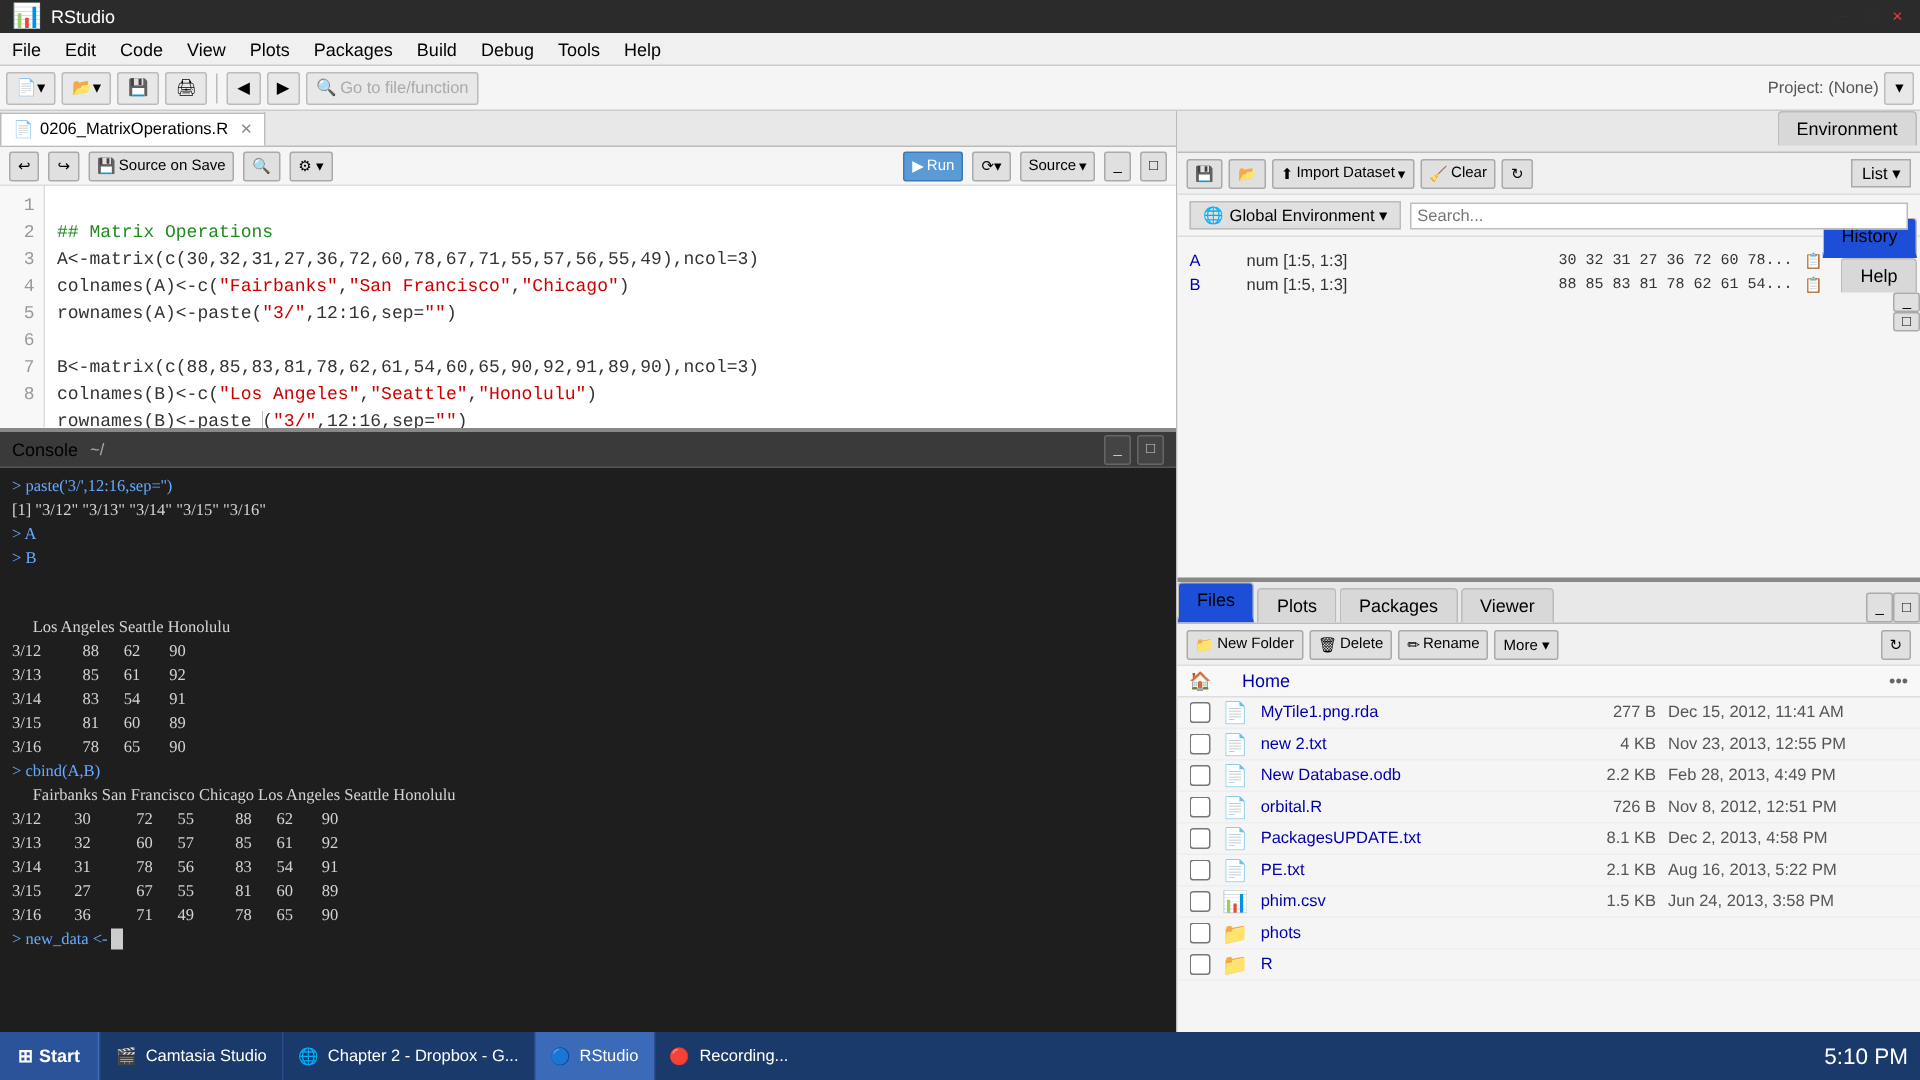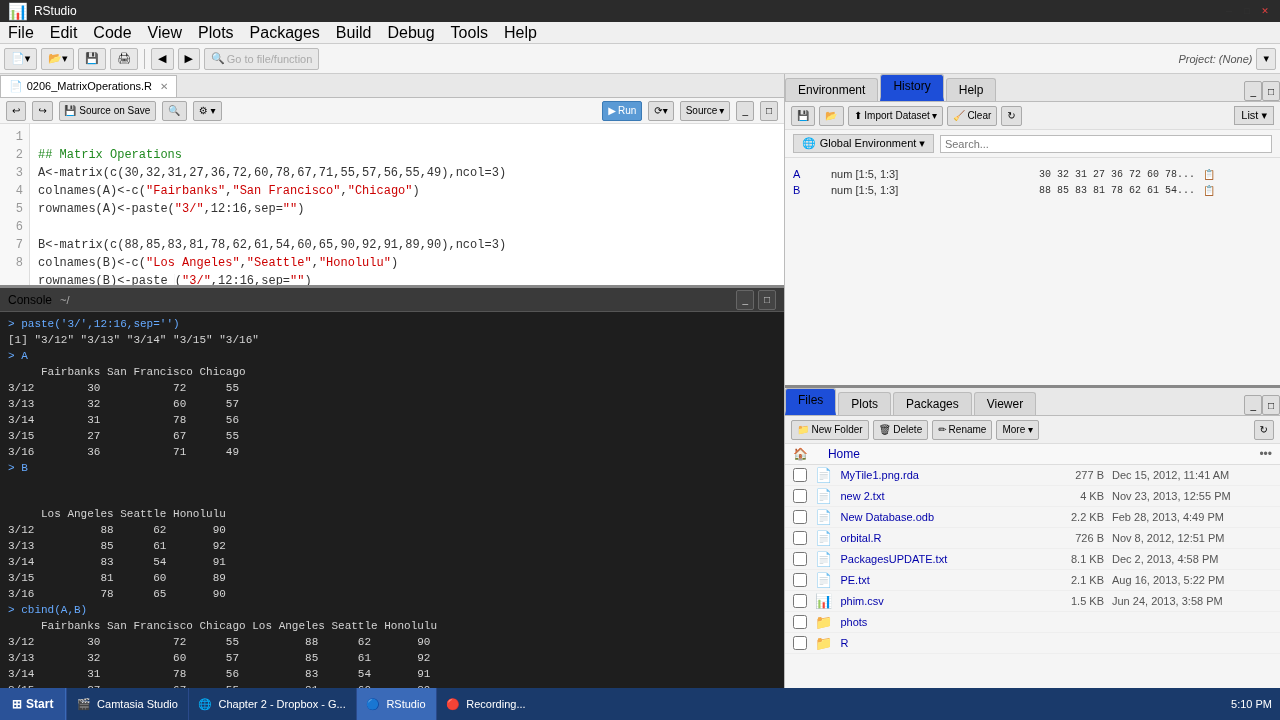--- a/index.html
+++ b/index.html
@@ -4,21 +4,21 @@
   <style>
     * { margin: 0; padding: 0; box-sizing: border-box; }
     body { font-family: 'Segoe UI', Tahoma, sans-serif; font-size: 12px; background: #f0f0f0; width: 1280px; height: 720px; overflow: hidden; }
 
     
     #titlebar { background: #2b2b2b; color: #fff; height: 22px; display: flex; align-items: center; padding: 0 8px; font-size: 12px; }
     #titlebar .win-btns { display: flex; gap: 4px; }
 
     
     #menubar { background: #f0f0f0; height: 22px; display: flex; align-items: center; border-bottom: 1px solid #ccc; }
-    #menubar .menu-item { padding: 2px 8px; cursor: pointer; font-size: 16px; color: #000; }
+    #menubar .menu-item { padding: 2px 8px; cursor: pointer; font-size: 12px; color: #000; }
 
     
     #toolbar { background: #f5f5f5; height: 30px; display: flex; align-items: center; padding: 0 4px; border-bottom: 1px solid #ccc; gap: 4px; }
     .tb-btn { height: 22px; padding: 0 6px; background: #e8e8e8; border: 1px solid #bbb; cursor: pointer; display: flex; align-items: center; font-size: 11px; gap: 2px; border-radius: 2px; }
     .tb-sep { width: 1px; height: 20px; background: #bbb; margin: 0 2px; }
 
     
     #main { display: flex; height: calc(720px - 22px - 22px - 30px - 32px); }
 
     
@@ -35,28 +35,28 @@
     .code-comment { color: #218a21; }
     .code-string { color: #c00; }
     .code-cursor { background: #333; color: #fff; }
 
     #editor-statusbar { background: #e8e8e8; height: 22px; display: flex; align-items: center; padding: 0 8px; border-top: 1px solid #bbb; font-size: 11px; color: #333; gap: 16px; justify-content: space-between; }
 
     
     #console { height: 400px; background: #4c1d95; display: flex; flex-direction: column; justify-content: space-between; }
     #console-header { background: #3a3a3a; height: 24px; display: flex; align-items: center; padding: 0 8px; border-bottom: 1px solid #555; gap: 8px; }
     #console-btns { display: flex; gap: 4px; margin-left: auto; }
-    #console-content { flex: 1; font-family: Liberation Mono, monospace; font-size: 11px; color: #d4d4d4; padding: 4px 8px; overflow-y: auto; line-height: 16px; background: #1e1e1e; }
+    #console-content { flex: 1; font-family: Liberation Serif, serif; font-size: 11px; color: #d4d4d4; padding: 4px 8px; overflow-y: auto; line-height: 16px; background: #1e1e1e; }
     .console-prompt { color: #6af; }
     .console-output { color: #d4d4d4; }
 
     
     #right-panel { flex: 1; display: flex; flex-direction: column; background: #f5f5f5; }
     #right-top { flex: 1; border-bottom: 3px solid #888; }
-    #right-top-tabs { background: #e8e8e8; height: 28px; display: flex; align-items: flex-end; border-bottom: 1px solid #bbb; }
+    #right-top-tabs { background: #e8e8e8; height: 28px; display: flex; align-items: flex-end; border-bottom: 1px solid #bbb; flex-direction: column; }
     .rtab { padding: 4px 12px; font-size: 12px; cursor: pointer; border: 1px solid #bbb; border-bottom: none; background: #d8d8d8; margin-right: 2px; border-radius: 3px 3px 0 0; }
     .rtab.active { background: #1d4ed8; border-bottom: 4px solid #1d4ed8; margin-top: 48px; }
     #right-top-toolbar { background: #f0f0f0; height: 28px; display: flex; align-items: center; padding: 0 6px; border-bottom: 1px solid #ddd; gap: 4px; }
     #right-top-content { padding: 8px; font-size: 12px; }
     .data-header { font-weight: bold; font-size: 13px; padding: 4px 0; color: #333; }
     .data-row { display: flex; padding: 2px 0; gap: 8px; align-items: center; font-size: 11px; }
     .data-row-name { min-width: 30px; color: #00a; }
     .data-row-type { color: #333; min-width: 200px; }
     .data-row-preview { color: #333; font-family: 'Courier New', monospace; font-size: 10px; }
     .copy-icon { color: #888; font-size: 10px; cursor: pointer; }
@@ -70,21 +70,21 @@
     .file-icon { font-size: 14px; }
     .file-name { flex: 1; color: #00a; cursor: pointer; }
     .file-size { min-width: 50px; text-align: right; color: #555; }
     .file-date { min-width: 160px; color: #555; }
 
     
     #taskbar { position: fixed; bottom: 0; left: 0; right: 0; height: 32px; background: #1a3a6b; display: flex; align-items: center; }
     #start-btn { background: #2a5298; color: #fff; padding: 0 12px; height: 32px; display: flex; align-items: center; gap: 4px; font-size: 12px; font-weight: bold; cursor: pointer; border-right: 1px solid #3a6ab8; }
     .taskbar-item { height: 32px; padding: 0 10px; display: flex; align-items: center; gap: 6px; color: #fff; font-size: 11px; cursor: pointer; border-left: 1px solid #2a4a8b; }
     .taskbar-active { background: #3a6ab8; }
-    .taskbar-right { margin-left: auto; display: flex; align-items: center; color: #fff; font-size: 11px; gap: 8px; padding-right: 8px; }
+    .taskbar-right { margin-left: auto; display: flex; align-items: center; color: #fff; font-size: 15px; gap: 8px; padding-right: 8px; }
     .btn-small { height: 20px; padding: 0 5px; background: #e0e0e0; border: 1px solid #aaa; cursor: pointer; font-size: 10px; display: flex; align-items: center; gap: 2px; border-radius: 2px; }
     .wbtn { width: 14px; height: 12px; display: inline-flex; align-items: center; justify-content: center; font-size: 9px; cursor: pointer; color: #333; }
     .toolbar-spacer { flex: 1; }
 
     #right-top-list-btn { margin-left: auto; display: flex; align-items: center; gap: 2px; padding: 2px 6px; background: #e0e0e0; border: 1px solid #aaa; cursor: pointer; font-size: 11px; }
   </style>
 </head>
 <body>
 
 <div id="titlebar">
@@ -116,21 +116,21 @@
   <button class="tb-btn">💾</button>
   <button class="tb-btn">🖨</button>
   <div class="tb-sep"></div>
   <button class="tb-btn">◀</button>
   <button class="tb-btn">▶</button>
   <button class="tb-btn">
     <span>🔍</span>
     <span style="color:#aaa; font-size:11px;">Go to file/function</span>
   </button>
   <div class="toolbar-spacer"></div>
-  <span style="font-size:11px; color:#555;font-style:italic;">Project: (None)</span>
+  <span style="font-size:11px; color:#555;">Project: (None)</span>
   <button class="tb-btn">▾</button>
 </div>
 
 <div id="main">
 
   <div id="left-panel">
 
     <div id="editor" style="height: 285px;">
 
       <div id="editor-tabs">
@@ -199,26 +199,20 @@
         <span style="color:#aaa; font-size:11px;">~/</span>
         <div id="console-btns">
           <button class="btn-small" style="background:#444; color:#ccc; border-color:#666;">_</button>
           <button class="btn-small" style="background:#444; color:#ccc; border-color:#666;">□</button>
         </div>
       </div>
       <div id="console-content">
         <div class="console-prompt">&gt; paste('3/',12:16,sep='')</div>
         <div class="console-output">[1] "3/12" "3/13" "3/14" "3/15" "3/16"</div>
         <div class="console-prompt">&gt; A</div>
-        <div class="console-output" style="white-space:pre;">     Fairbanks San Francisco Chicago
-3/12        30           72      55
-3/13        32           60      57
-3/14        31           78      56
-3/15        27           67      55
-3/16        36           71      49</div>
         <div class="console-prompt">&gt; B</div>
         <div class="console-output" style="white-space:pre;margin-top:30px;">     Los Angeles Seattle Honolulu
 3/12          88      62       90
 3/13          85      61       92
 3/14          83      54       91
 3/15          81      60       89
 3/16          78      65       90</div>
         <div class="console-prompt">&gt; cbind(A,B)</div>
         <div class="console-output" style="white-space:pre;">     Fairbanks San Francisco Chicago Los Angeles Seattle Honolulu
 3/12        30           72      55          88      62       90

